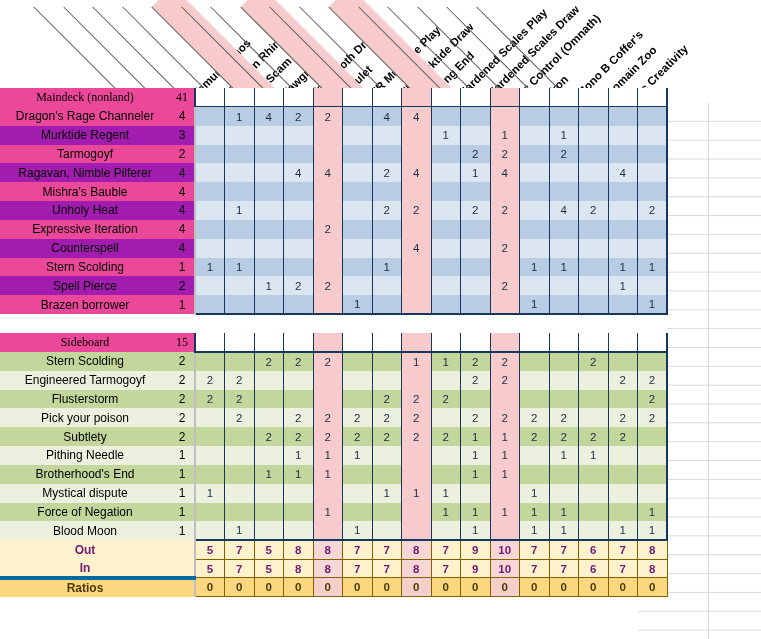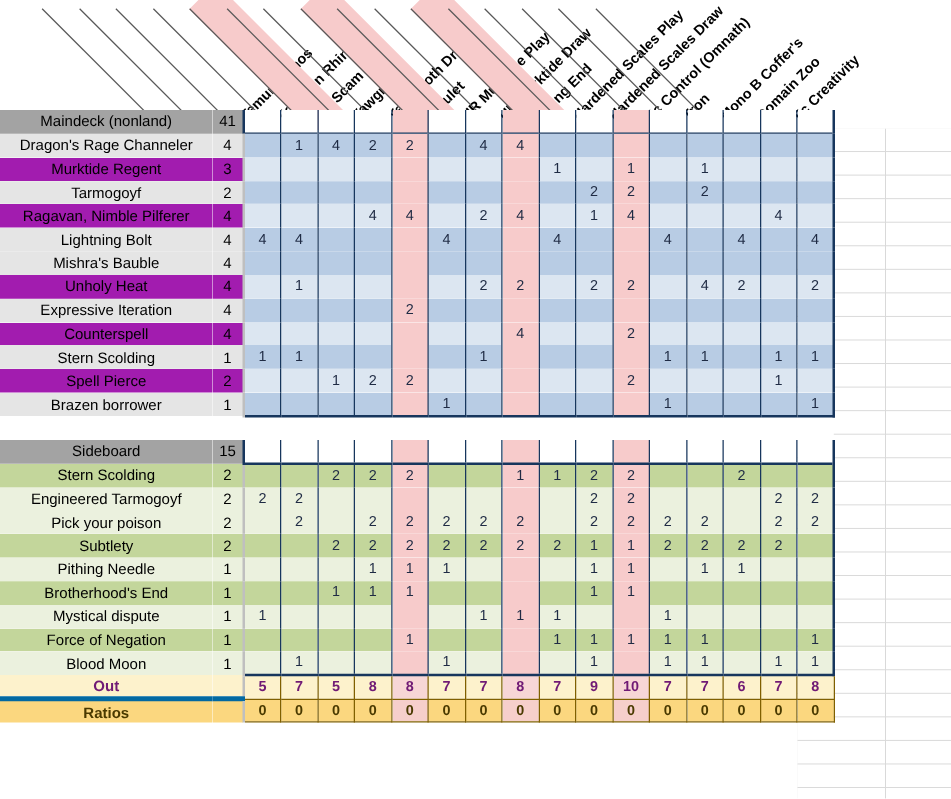--- a/index.html
+++ b/index.html
@@ -61,24 +61,24 @@
     width: 25px;
     color: #000;
     border-right: 2px solid #bfbfbf;
   }
 
   
   .dc { width: 29.5px; font-size: 11.5px; color: #1f2b44; }
 
   
   .hdr-row td { background: #ffffff; border: none; }
-  .hdr-row .lbl, .hdr-row .cnt { background: #a3a3a3; }
+  .hdr-row .lbl, .hdr-row .cnt { background: #ec4899; font-family: Liberation Serif, serif; }
 
   .md .lbl, .md .cnt { }
-  .row-a .lbl, .row-a .cnt { background: #e5e5e5; margin-left: 17px; }
+  .row-a .lbl, .row-a .cnt { background: #ec4899; margin-left: 17px; }
   .row-b .lbl, .row-b .cnt { background: #a21caf; }
   .row-a .dc { background: #b8cce4; }
   .row-b .dc { background: #dce6f1; }
 
   
   .sb-a .lbl, .sb-a .cnt, .sb-a .dc { background: #c3d69b; }
   .sb-b .lbl, .sb-b .cnt, .sb-b .dc { background: #ebf1de; }
 
   
   .md .dc.pink, .sb-a .dc.pink, .sb-b .dc.pink { background: #f7cbcb !important; }
@@ -315,40 +315,20 @@
           <td class="dc"></td>
           <td class="dc">1</td>
           <td class="dc pink">4</td>
           <td class="dc"></td>
           <td class="dc"></td>
           <td class="dc"></td>
           <td class="dc">4</td>
           <td class="dc last"></td>
         </tr>
         <tr class="md row-a">
-          <td class="lbl">Lightning Bolt</td>
-          <td class="cnt">4</td>
-          <td class="dc first">4</td>
-          <td class="dc">4</td>
-          <td class="dc"></td>
-          <td class="dc"></td>
-          <td class="dc pink"></td>
-          <td class="dc">4</td>
-          <td class="dc"></td>
-          <td class="dc pink"></td>
-          <td class="dc">4</td>
-          <td class="dc"></td>
-          <td class="dc pink"></td>
-          <td class="dc">4</td>
-          <td class="dc"></td>
-          <td class="dc">4</td>
-          <td class="dc"></td>
-          <td class="dc last">4</td>
-        </tr>
-        <tr class="md row-a">
           <td class="lbl">Mishra's Bauble</td>
           <td class="cnt">4</td>
           <td class="dc first"></td>
           <td class="dc"></td>
           <td class="dc"></td>
           <td class="dc"></td>
           <td class="dc pink"></td>
           <td class="dc"></td>
           <td class="dc"></td>
           <td class="dc pink"></td>
@@ -537,20 +517,40 @@
           <td class="dc pink"></td>
           <td class="dc"></td>
           <td class="dc">2</td>
           <td class="dc pink">2</td>
           <td class="dc"></td>
           <td class="dc"></td>
           <td class="dc"></td>
           <td class="dc">2</td>
           <td class="dc last">2</td>
         </tr>
+        <tr class="sb-a">
+          <td class="lbl">Flusterstorm</td>
+          <td class="cnt">2</td>
+          <td class="dc first">2</td>
+          <td class="dc">2</td>
+          <td class="dc"></td>
+          <td class="dc"></td>
+          <td class="dc pink"></td>
+          <td class="dc"></td>
+          <td class="dc">2</td>
+          <td class="dc pink">2</td>
+          <td class="dc">2</td>
+          <td class="dc"></td>
+          <td class="dc pink"></td>
+          <td class="dc"></td>
+          <td class="dc"></td>
+          <td class="dc"></td>
+          <td class="dc"></td>
+          <td class="dc last">2</td>
+        </tr>
         <tr class="sb-b">
           <td class="lbl">Pick your poison</td>
           <td class="cnt">2</td>
           <td class="dc first"></td>
           <td class="dc">2</td>
           <td class="dc"></td>
           <td class="dc">2</td>
           <td class="dc pink">2</td>
           <td class="dc">2</td>
           <td class="dc">2</td>
@@ -697,20 +697,40 @@
           <td class="dc pink">8</td>
           <td class="dc">7</td>
           <td class="dc">9</td>
           <td class="dc pink">10</td>
           <td class="dc">7</td>
           <td class="dc">7</td>
           <td class="dc">6</td>
           <td class="dc">7</td>
           <td class="dc last">8</td>
         </tr>
+        <tr class="tot">
+          <td class="lbl">In</td>
+          <td class="cnt"></td>
+          <td class="dc first">5</td>
+          <td class="dc">7</td>
+          <td class="dc">5</td>
+          <td class="dc">8</td>
+          <td class="dc pink">8</td>
+          <td class="dc">7</td>
+          <td class="dc">7</td>
+          <td class="dc pink">8</td>
+          <td class="dc">7</td>
+          <td class="dc">9</td>
+          <td class="dc pink">10</td>
+          <td class="dc">7</td>
+          <td class="dc">7</td>
+          <td class="dc">6</td>
+          <td class="dc">7</td>
+          <td class="dc last">8</td>
+        </tr>
         <tr class="ratio">
           <td class="lbl">Ratios</td>
           <td class="cnt"></td>
           <td class="dc first">0</td>
           <td class="dc">0</td>
           <td class="dc">0</td>
           <td class="dc">0</td>
           <td class="dc pink">0</td>
           <td class="dc">0</td>
           <td class="dc">0</td>

